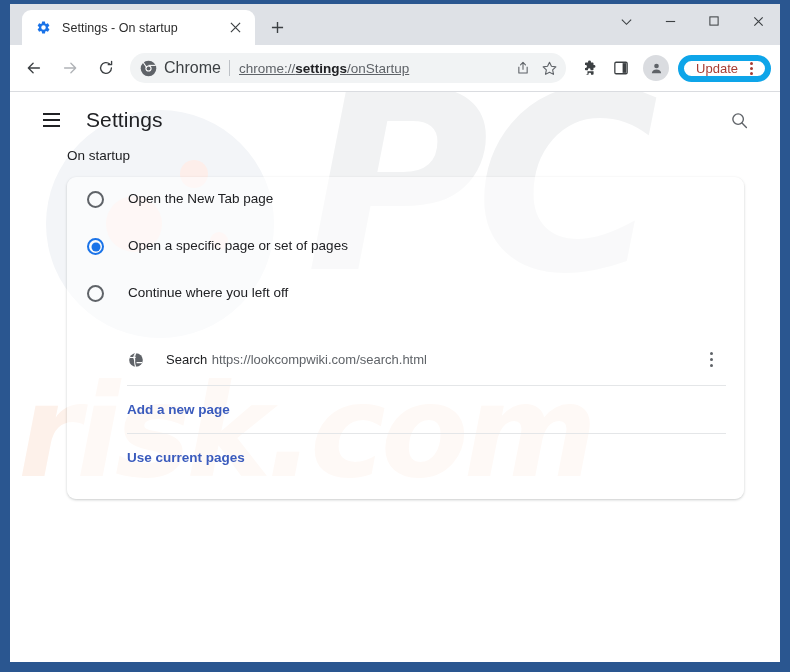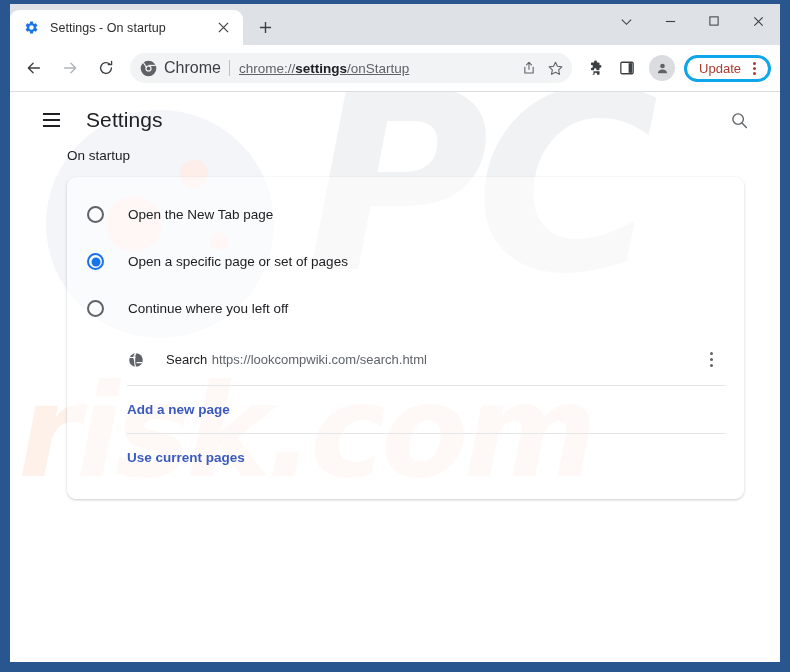--- a/index.html
+++ b/index.html
@@ -26,21 +26,21 @@
     overflow: hidden;
   }
 
   
   #tab-strip {
     position: relative;
     height: 41px;
     background: #dee1e6;
     display: flex;
     align-items: flex-end;
-    padding-left: 0;
+    padding-left: 12px;
   }
 
   .tab {
     position: relative;
     display: flex;
     align-items: center;
     height: 35px;
     width: 233px;
     background: #ffffff;
     border-radius: 9px 9px 0 0;
@@ -171,21 +171,21 @@
     border-radius: 50%;
     background: #dadce0;
     display: flex; align-items: center; justify-content: center;
     margin-left: 7px;
   }
 
   #update-pill {
     display: flex;
     align-items: center;
     height: 27px;
-    border: 3px solid #0ea5e9;
+    border: 6px solid #0ea5e9;
     border-radius: 14px;
     padding: 0 5px 0 12px;
     margin-left: 9px;
     flex: 0 0 auto;
   }
   #update-label {
     font-size: 13px;
     color: #a83c32;
     white-space: nowrap;
     margin-right: 4px;
@@ -330,21 +330,20 @@
     margin: 14px 0 0 57px;
     width: 677px;
     background: rgba(255,255,255,0.55);
     border-radius: 9px;
     box-shadow: 0 1px 3px rgba(60,64,67,0.18), 0 1px 2px rgba(60,64,67,0.10);
     padding: 14px 0 18px 0;
   }
 
   .radio-row {
     display: flex;
-    align-items: center;
     height: 47px;
     padding-left: 20px;
   }
 
   .radio {
     width: 17px; height: 17px;
     flex: 0 0 17px;
     border-radius: 50%;
     border: 2px solid #5f6368;
     background: transparent;

